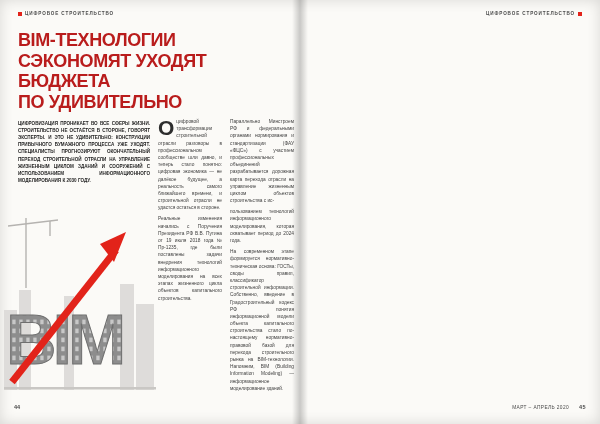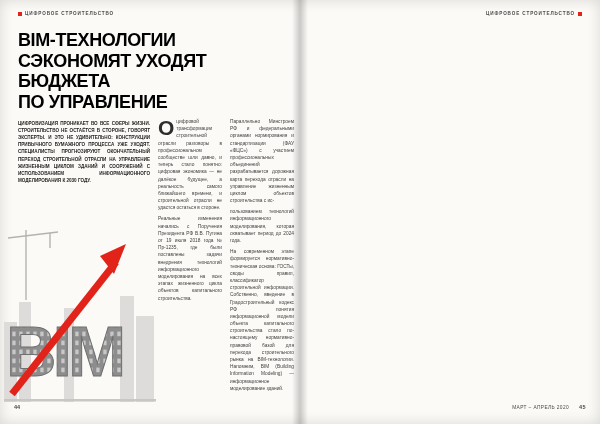--- a/index.html
+++ b/index.html
@@ -11,53 +11,53 @@
   .page.right{left:300px;}
   .gutter{position:absolute;left:292px;top:0;width:16px;height:424px;
     background:linear-gradient(90deg,rgba(0,0,0,0) 0%,rgba(0,0,0,.20) 50%,rgba(0,0,0,0) 100%);
     pointer-events:none;}
   .kicker{position:absolute;top:11px;display:flex;align-items:center;gap:3px;
     font-size:4.6px;font-weight:bold;letter-spacing:.9px;color:#4a4a4a;text-transform:uppercase;}
   .kicker-left{left:18px;}
   .kicker-right{right:18px;}
   .sq{width:4px;height:4px;background:#e2231a;flex:0 0 auto;}
   .headline{position:absolute;left:18px;top:30px;width:272px;margin:0;
-    font-size:18px;line-height:1.14;font-weight:800;letter-spacing:-.4px;color:#000000;}
+    font-size:18px;line-height:1.14;font-weight:800;letter-spacing:-.4px;color:#b91c1c;}
   .headline span{display:block;}
   .lede{position:absolute;left:18px;top:120px;width:132px;margin:0;
     font-size:4.6px;line-height:1.55;font-weight:bold;color:#1e1e1e;
     text-transform:uppercase;text-align:justify;}
   .col{position:absolute;overflow:hidden;font-size:4.8px;line-height:1.5;text-align:justify;
     overflow-wrap:break-word;}
   .colL1{left:158px;top:118px;width:64px;height:288px;}
   .colL2{left:230px;top:118px;width:64px;height:288px;}
   .p{margin:0 0 4px;}
   .dropcap{float:left;font-size:21px;line-height:.82;font-weight:bold;color:#2d2d2d;
     margin:1px 2px 0 0;}
   .pagenum{font-size:5.5px;font-weight:bold;color:#4a4a4a;}
   .pn-left{position:absolute;left:14px;top:404px;}
   .footer-right{position:absolute;right:14px;top:404px;display:flex;align-items:baseline;gap:10px;
     font-size:4.8px;color:#4a4a4a;letter-spacing:.4px;}
-  .illo{position:absolute;left:4px;top:204px;width:152px;height:200px;margin:0;}
+  .illo{position:absolute;left:4px;top:192px;width:152px;height:200px;margin:0;}
 </style>
 </head>
 <body>
 
 <div class="spread">
 
   <section class="page left">
     <div class="kicker kicker-left">
       <span class="sq"></span>
       <span>ЦИФРОВОЕ СТРОИТЕЛЬСТВО</span>
     </div>
 
     <h1 class="headline">
       <span>BIM-ТЕХНОЛОГИИ</span>
       <span>СЭКОНОМЯТ УХОДЯТ БЮДЖЕТА</span>
-      <span>ПО УПРАВЛЕНИЕ</span>
+      <span>ПО УДИВИТЕЛЬНО</span>
     </h1>
 
     <p class="lede">ЦИФРОВИЗАЦИЯ ПРОНИКАЕТ ВО ВСЕ СФЕРЫ ЖИЗНИ. СТРОИТЕЛЬСТВО НЕ ОСТАЁТСЯ В СТОРОНЕ, ГОВОРЯТ ЭКСПЕРТЫ. И ЭТО НЕ УДИВИТЕЛЬНО: КОНСТРУКЦИИ ПРИВЫЧНОГО БУМАЖНОГО ПРОЦЕССА УЖЕ УХОДЯТ. СПЕЦИАЛИСТЫ ПРОГНОЗИРУЮТ ОКОНЧАТЕЛЬНЫЙ ПЕРЕХОД СТРОИТЕЛЬНОЙ ОТРАСЛИ НА УПРАВЛЕНИЕ ЖИЗНЕННЫМ ЦИКЛОМ ЗДАНИЙ И СООРУЖЕНИЙ С ИСПОЛЬЗОВАНИЕМ ИНФОРМАЦИОННОГО МОДЕЛИРОВАНИЯ К 2030 ГОДУ.</p>
 
     <div class="col colL1">
       <p class="p">
         <span class="dropcap">О</span>
         <span>цифровой трансформации строительной отрасли разговоры в профессиональном сообществе шли давно, и теперь стало понятно: цифровая экономика — не далёкое будущее, а реальность самого ближайшего времени, и строительной отрасли не удастся остаться в стороне.</span>
       </p>
       <p class="p">Реальные изменения начались с Поручения Президента РФ В.В. Путина от 19 июля 2018 года № Пр-1235, где были поставлены задачи внедрения технологий информационного моделирования на всех этапах жизненного цикла объектов капитального строительства.</p>

